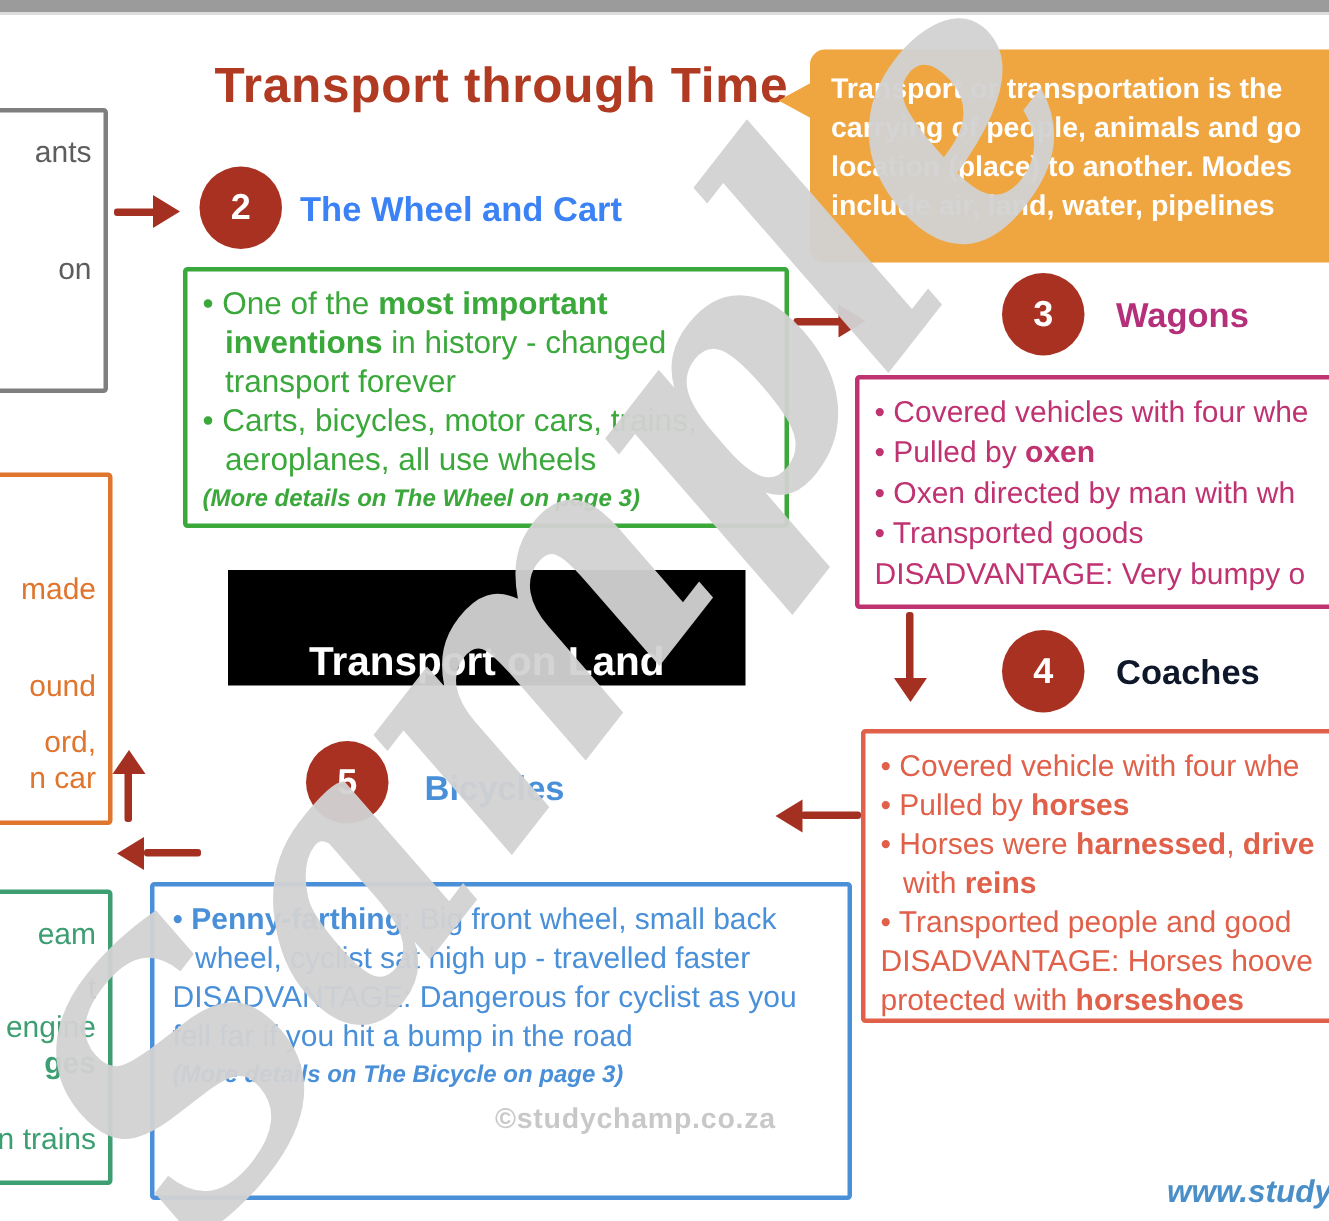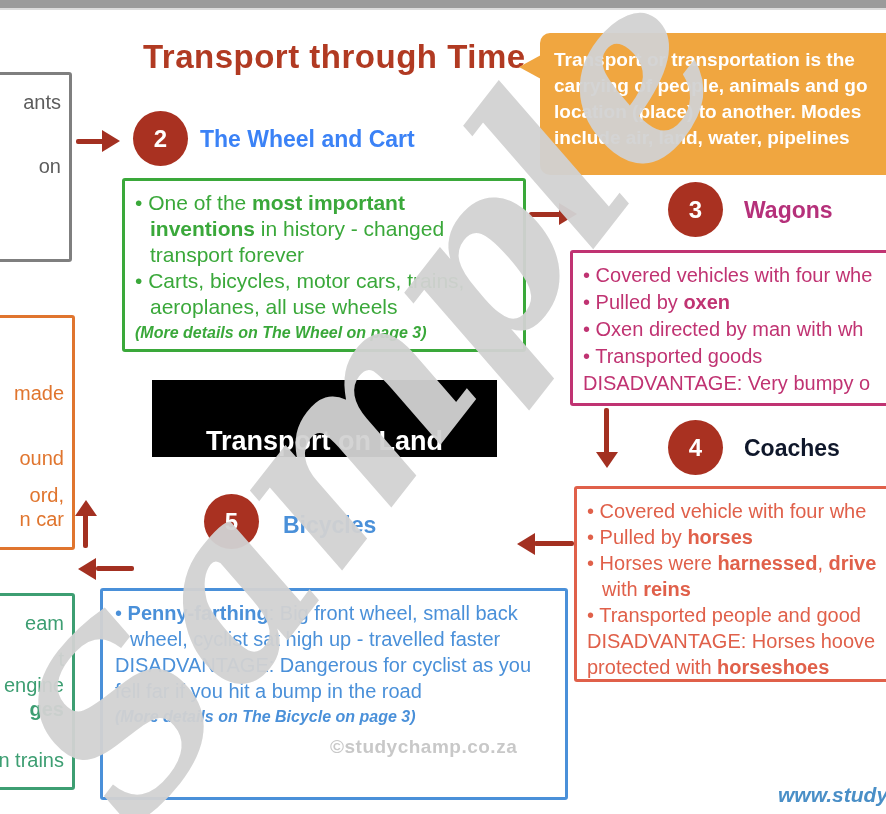--- a/index.html
+++ b/index.html
@@ -71,21 +71,21 @@
 <div class="abs bubble-tail"></div>
 <div class="abs bubble">
   <span class="ln">Transport or transportation is the</span>
   <span class="ln">carrying of people, animals and go</span>
   <span class="ln">location (place) to another. Modes</span>
   <span class="ln">include air, land, water, pipelines</span>
 </div>
 
 <div class="abs box edgebox grey-box">
   <span class="frag" style="top:16px;">ants</span>
-  <span class="frag" style="top:80px;margin-left:24px;">on</span>
+  <span class="frag" style="top:94px;margin-left:24px;">on</span>
 </div>
 
 <div class="arr-line" style="left:76px;top:139px;width:28px;height:5px;"></div>
 <div class="arr-head head-right" style="left:102px;top:130px;"></div>
 
 <div class="abs circle" style="left:133px;top:111px;">
   <span>2</span>
 </div>
 <div class="abs sec-title" style="left:200px;top:126px;color:#3b82f6;">The Wheel and Cart</div>
 <div class="abs box green-box">

